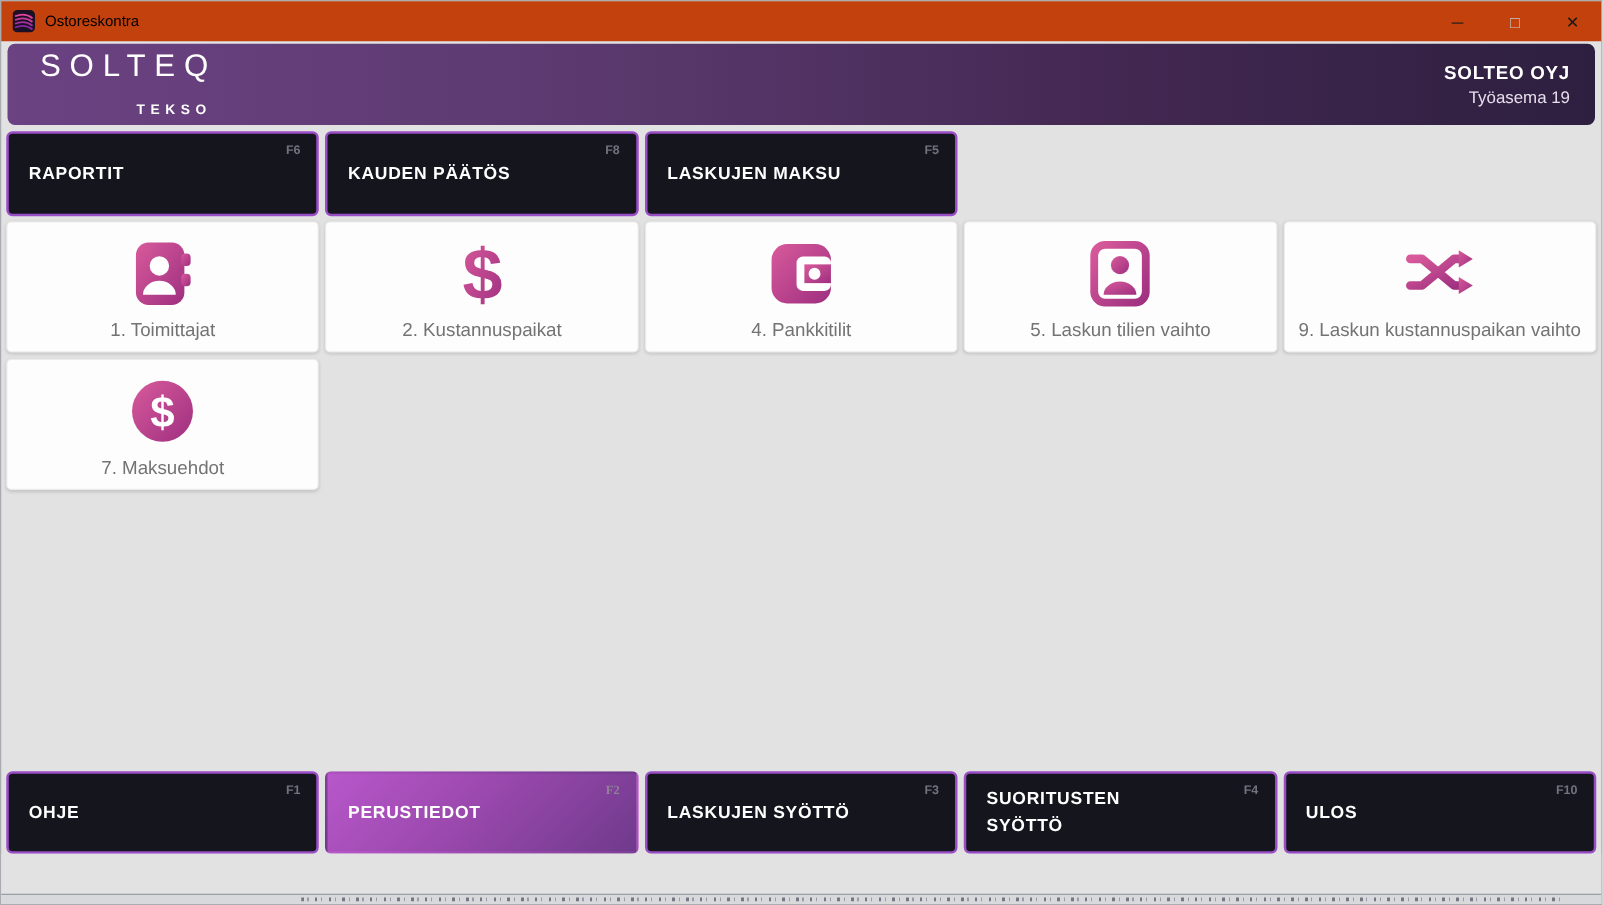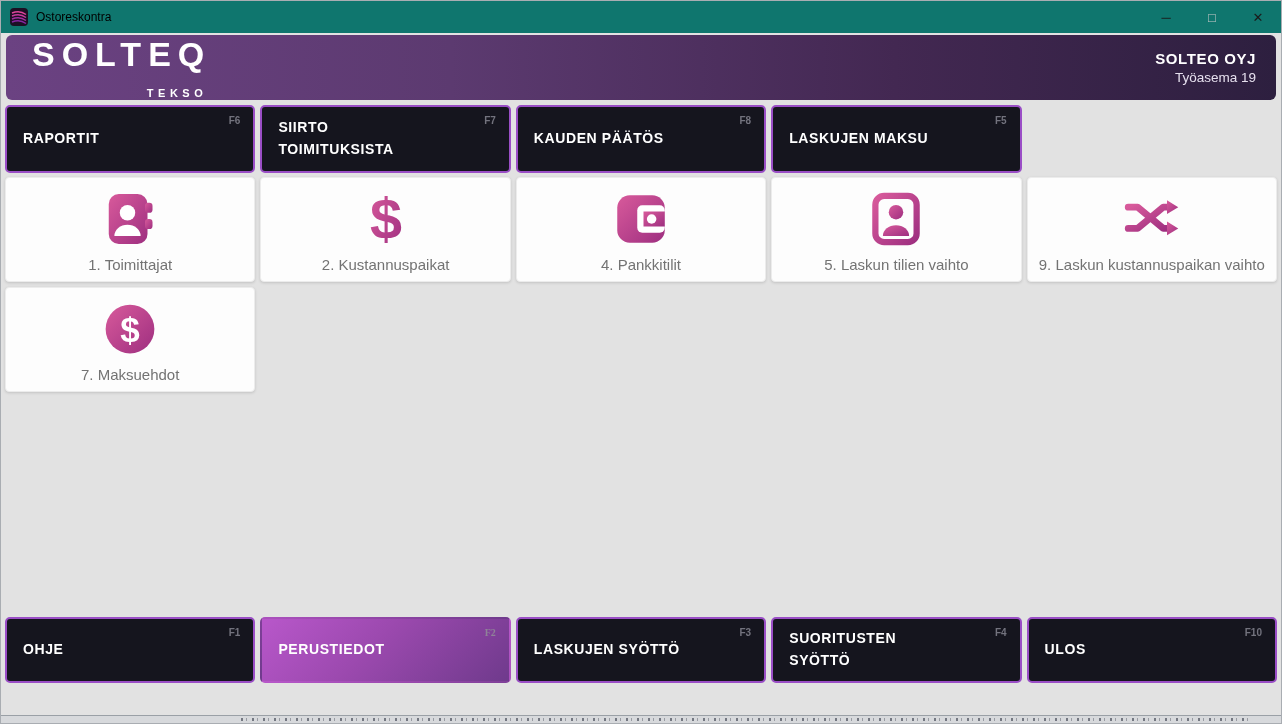--- a/index.html
+++ b/index.html
@@ -1,34 +1,34 @@
 <!DOCTYPE html>
 <html><head>
 <meta charset="utf-8">
 <style>
   * { margin:0; padding:0; box-sizing:border-box; }
   html,body { width:1282px; height:724px; overflow:hidden; }
   body { font-family:"Liberation Sans", sans-serif; background:#e2e2e2; }
   .app { width:1282px; height:724px; display:flex; flex-direction:column; border:1px solid #a9adb2; }
 
   
-  .titlebar { height:32px; background:#0f766e; display:flex; align-items:center; flex:0 0 auto; }
+  .titlebar { height:32px; background:#c2410c; display:flex; align-items:center; flex:0 0 auto; }
   .titlebar .app-icon { width:18px; height:18px; margin:0 8px 0 9px; flex:0 0 auto; }
   .titlebar .title { font-size:12px; color:#000; }
   .titlebar .spacer { flex:1; }
   .winbtn { width:46px; height:32px; display:flex; align-items:center; justify-content:center;
             font-size:13px; color:#1a1a1a; cursor:default; }
   .winbtn.disabled { color:#c8c8c8; }
 
   
   .header { height:65px; margin:2px 5px 0 5px; border-radius:6px; flex:0 0 auto;
             background:linear-gradient(90deg,#6b4282 0%, #5c3a70 35%, #432852 70%, #2d1f3f 100%);
             display:flex; align-items:center; justify-content:space-between; padding:0 20px 0 26px; }
   .logo { display:flex; flex-direction:column; align-items:flex-end; }
-  .logo .logo-main { color:#fff; font-size:34px; font-weight:bold; letter-spacing:7px; line-height:1; }
+  .logo .logo-main { color:#fff; font-size:25px; font-weight:normal; letter-spacing:7px; line-height:1; }
   .logo .logo-sub  { color:#fff; font-size:11px; font-weight:bold; letter-spacing:4.5px; margin-top:16px; margin-right:4px; }
   .header-right { text-align:right; }
   .header-right .company { color:#fff; font-size:15px; font-weight:bold; letter-spacing:0.6px; }
   .header-right .workstation { color:#e6e0ee; font-size:13.5px; margin-top:3px; }
 
   
   .row5 { display:grid; grid-template-columns:repeat(5,1fr); gap:5px; padding:0 4px; flex:0 0 auto; }
 
   .fbtn { position:relative; background:#15151e; border:2px solid #9a4ec6; border-radius:5px;
           display:flex; align-items:center; padding-left:16px; cursor:pointer; }
@@ -94,24 +94,20 @@
       <div class="workstation">Työasema 19</div>
     </div>
   </div>
 
   <div class="row5 top-row">
     <div class="fbtn">
       <span class="fbtn-label">RAPORTIT</span>
       <span class="fkey">F6</span>
     </div>
     <div class="fbtn">
-      <span class="fbtn-label">SIIRTO TOIMITUKSISTA</span>
-      <span class="fkey">F7</span>
-    </div>
-    <div class="fbtn">
       <span class="fbtn-label">KAUDEN PÄÄTÖS</span>
       <span class="fkey">F8</span>
     </div>
     <div class="fbtn">
       <span class="fbtn-label">LASKUJEN MAKSU</span>
       <span class="fkey">F5</span>
     </div>
   </div>
 
   <div class="row5 cards">

